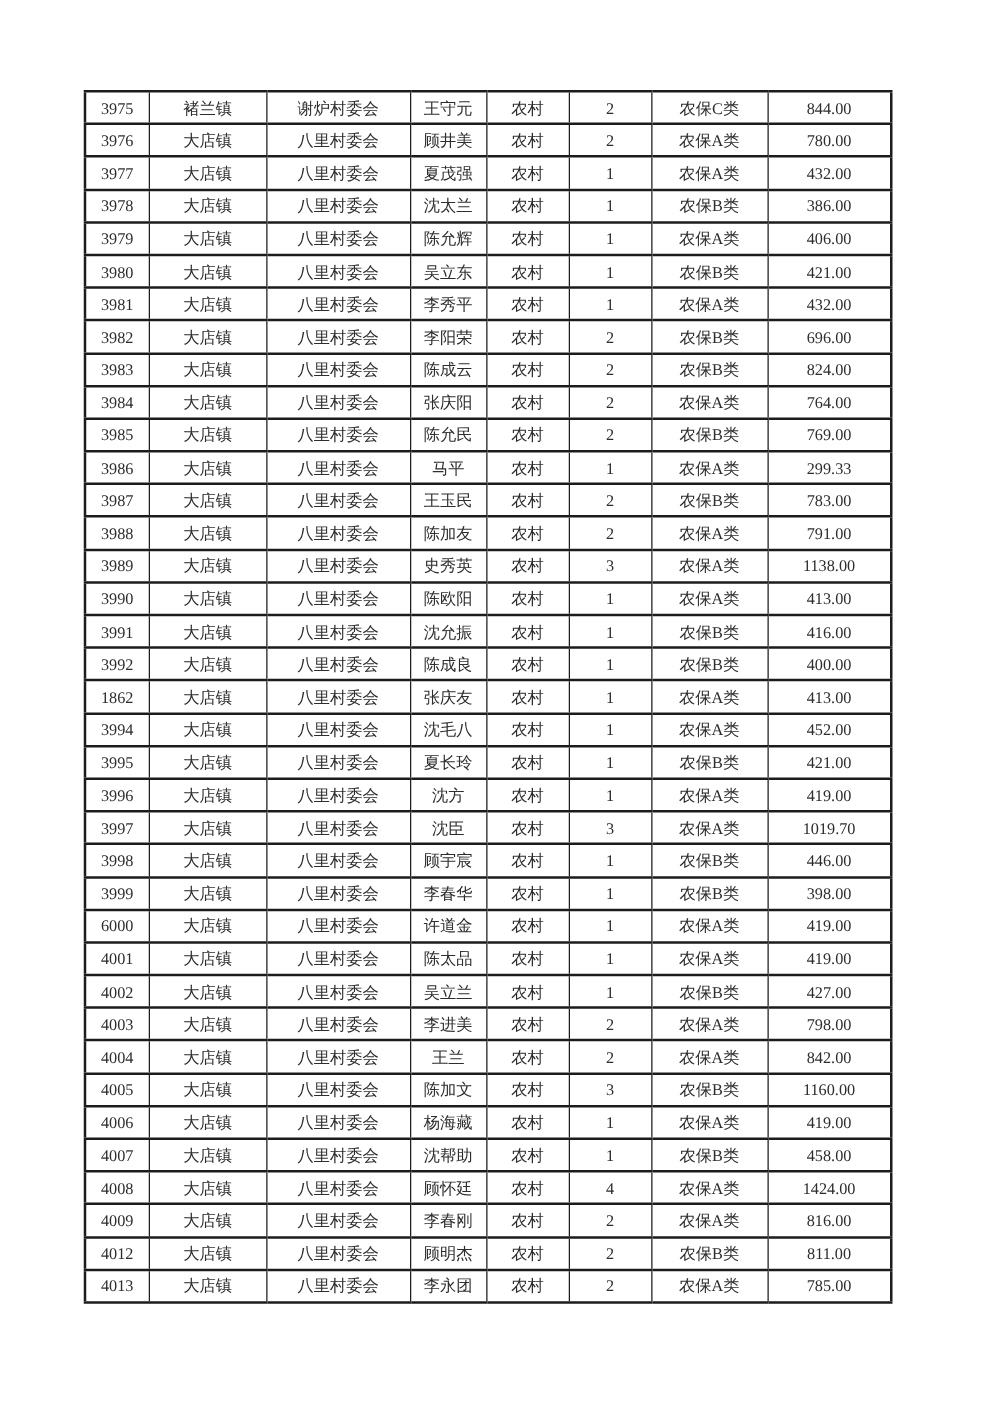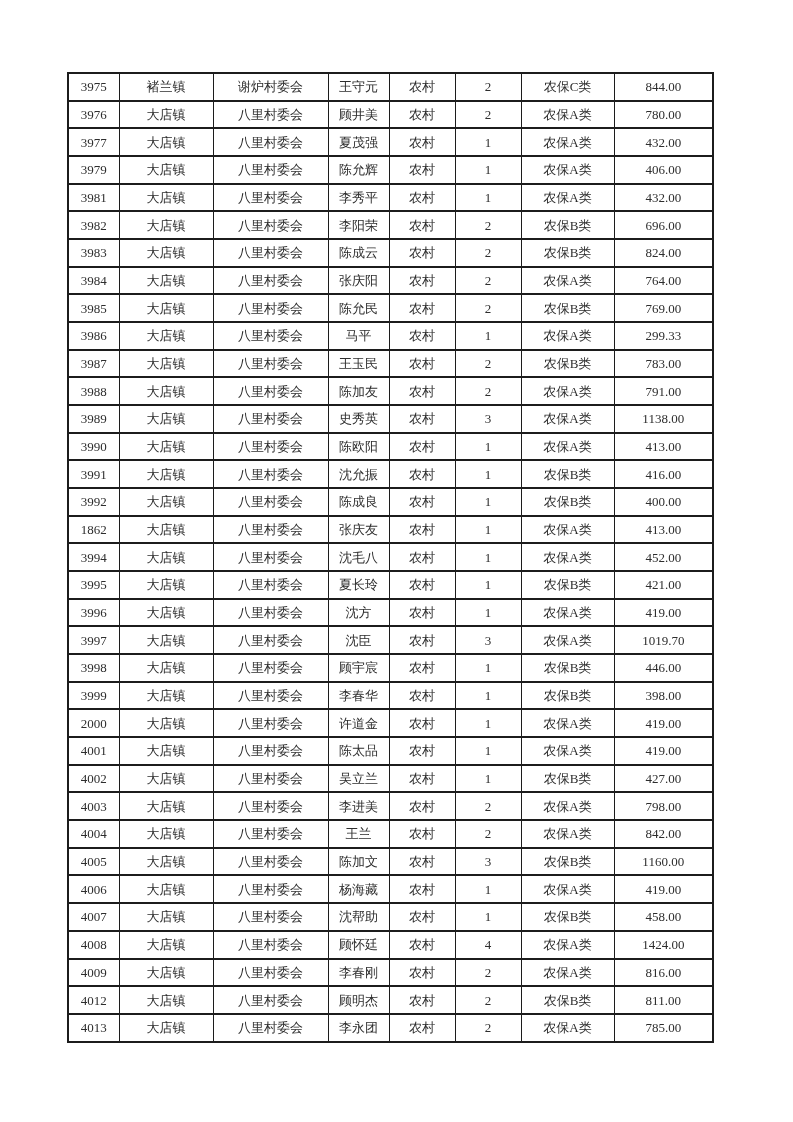--- a/index.html
+++ b/index.html
@@ -87,30 +87,50 @@
     <td>3977</td>
     <td>大店镇</td>
     <td>八里村委会</td>
     <td>夏茂强</td>
     <td>农村</td>
     <td>1</td>
     <td>农保A类</td>
     <td>432.00</td>
   </tr>
         <tr>
+    <td>3978</td>
+    <td>大店镇</td>
+    <td>八里村委会</td>
+    <td>沈太兰</td>
+    <td>农村</td>
+    <td>1</td>
+    <td>农保B类</td>
+    <td>386.00</td>
+  </tr>
+        <tr>
     <td>3979</td>
     <td>大店镇</td>
     <td>八里村委会</td>
     <td>陈允辉</td>
     <td>农村</td>
     <td>1</td>
     <td>农保A类</td>
     <td>406.00</td>
   </tr>
         <tr>
+    <td>3980</td>
+    <td>大店镇</td>
+    <td>八里村委会</td>
+    <td>吴立东</td>
+    <td>农村</td>
+    <td>1</td>
+    <td>农保B类</td>
+    <td>421.00</td>
+  </tr>
+        <tr>
     <td>3981</td>
     <td>大店镇</td>
     <td>八里村委会</td>
     <td>李秀平</td>
     <td>农村</td>
     <td>1</td>
     <td>农保A类</td>
     <td>432.00</td>
   </tr>
         <tr>
@@ -287,21 +307,21 @@
     <td>3999</td>
     <td>大店镇</td>
     <td>八里村委会</td>
     <td>李春华</td>
     <td>农村</td>
     <td>1</td>
     <td>农保B类</td>
     <td>398.00</td>
   </tr>
         <tr>
-    <td>2000</td>
+    <td>6000</td>
     <td>大店镇</td>
     <td>八里村委会</td>
     <td>许道金</td>
     <td>农村</td>
     <td>1</td>
     <td>农保A类</td>
     <td>419.00</td>
   </tr>
         <tr>
     <td>4001</td>

